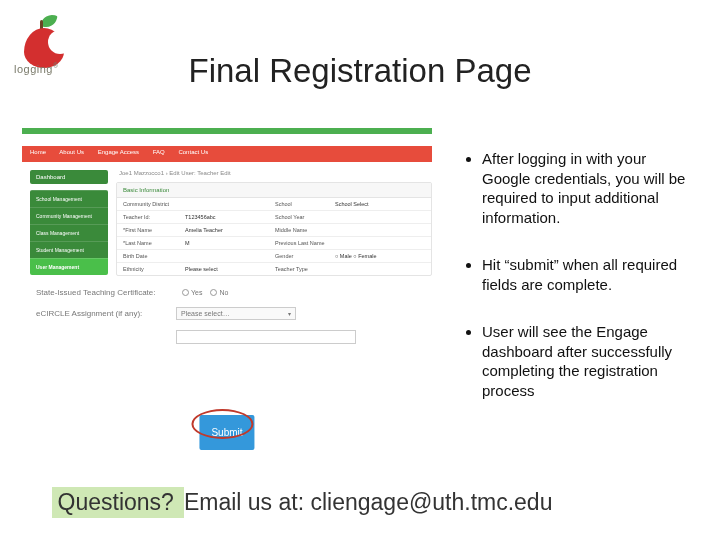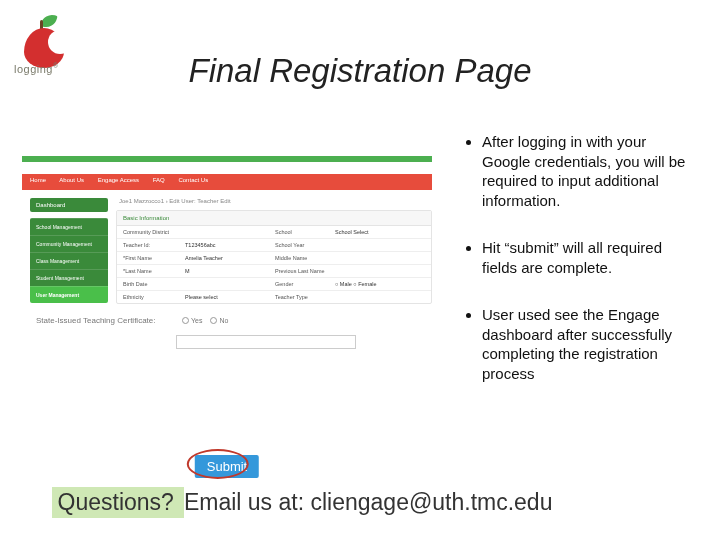--- a/index.html
+++ b/index.html
@@ -44,30 +44,28 @@
     font-size: 11px; color: #7a7a6a;
     letter-spacing: 0.5px;
   }
   .logo-text sup { font-size: 7px; }
   .title {
     position: absolute; top: 52px; left: 0; width: 720px;
     text-align: center;
     font-size: 33px;
     font-weight: 400;
     color: #222;
-    font-style: italic;
   }
   .screenshot {
     position: absolute;
     top: 128px; left: 22px;
     width: 410px; height: 326px;
     background: #fff;
     font-size: 7px;
     color: #666;
-    margin-top: 28px;
   }
   .sc-green {
     position: absolute; top: 0; left: 0; right: 0; height: 6px;
     background: #4caf50;
   }
   .sc-red {
     position: absolute; top: 18px; left: 0; right: 0; height: 16px;
     background: #e74c3c;
   }
   .sc-nav {
@@ -154,27 +152,27 @@
   }
   .sc-submit-circle {
     position: absolute; top: -6px; left: -8px;
     width: 62px; height: 30px;
     border: 2px solid #c0392b;
     border-radius: 50%;
     pointer-events: none;
   }
   .sc-submit {
     background: #3498db; color: #fff;
-    padding: 4px 12px; font-size: 13px;
+    padding: 12px 12px; font-size: 10px;
     border-radius: 2px;
     display: inline-block;
   }
   .bullets {
     position: absolute;
-    top: 132px; right: 22px;
+    top: 149px; right: 22px;
     width: 232px;
   }
   .bullets li {
     list-style: disc;
     margin-left: 16px;
     margin-bottom: 28px;
     font-size: 15px;
     line-height: 1.3;
     color: #111;
   }
@@ -268,31 +266,35 @@
   </div>
   <div class="sc-ext">
     <div class="sc-ext-row">
       <span class="sc-ext-lbl">State-Issued Teaching Certificate:</span>
       <span class="sc-radio">
         <span class="circ"></span><span>Yes</span>
         <span class="circ"></span><span>No</span>
       </span>
     </div>
     <div class="sc-ext-row">
+      <span class="sc-ext-lbl">eCIRCLE Assignment (if any):</span>
+      <span class="sc-select">Please select…</span>
+    </div>
+    <div class="sc-ext-row">
       <span class="sc-ext-lbl"></span>
       <span class="sc-input"></span>
     </div>
   </div>
   <div class="sc-submit-wrap">
     <div class="sc-submit-circle"></div>
     <span class="sc-submit">Submit</span>
   </div>
 </div>
 
 <ul class="bullets">
   <li>After logging in with your Google credentials, you will be required to input additional information.</li>
-  <li>Hit “submit” will all required fields are complete.</li>
-  <li>User used see the Engage dashboard after successfully completing the registration process</li>
+  <li>Hit “submit” when all required fields are complete.</li>
+  <li>User will see the Engage dashboard after successfully completing the registration process</li>
 </ul>
 
 <div class="footer">
   <span class="hl">Questions?  </span><span>Email us at: cliengage@uth.tmc.edu</span>
 </div>
 
 </body></html>

